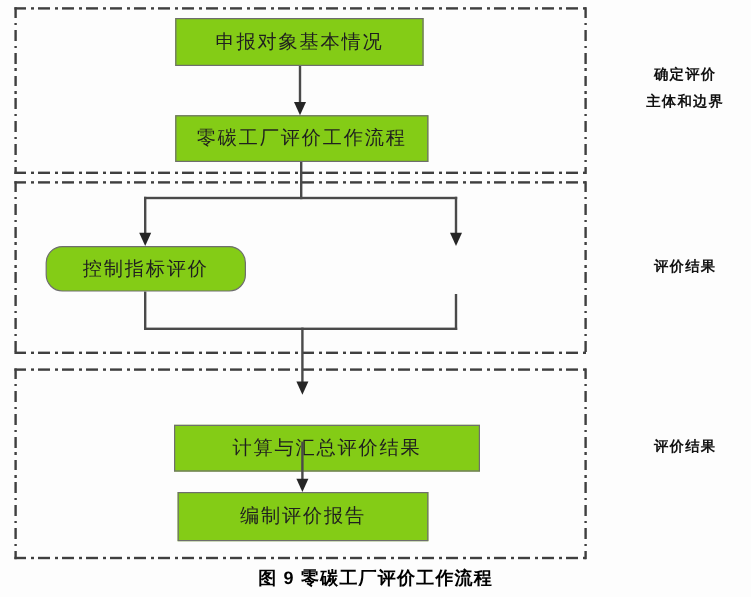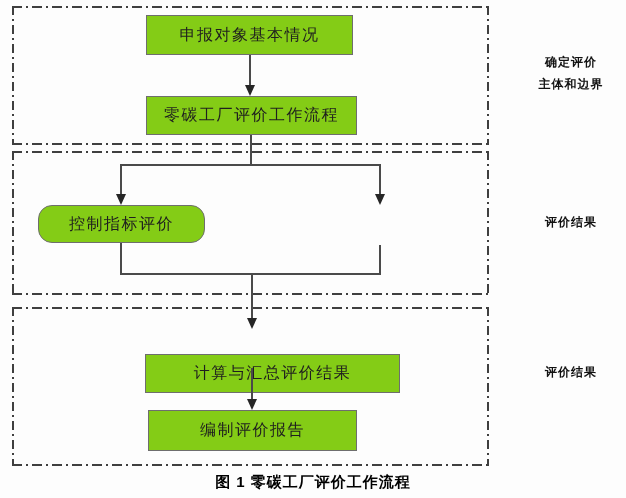--- a/index.html
+++ b/index.html
@@ -147,15 +147,15 @@
   <div class="line l7"></div>
   <div class="arrow a7"></div>
   <div class="line l8"></div>
   <div class="arrow a8"></div>
 
   <div class="stage-label sl1">确定评价
 主体和边界</div>
   <div class="stage-label sl2">评价结果</div>
   <div class="stage-label sl3">评价结果</div>
 
-  <div class="caption">图 1 零碳工厂评价工作流程</div>
+  <div class="caption">图 9 零碳工厂评价工作流程</div>
 
 </div>
 
 </body></html>

